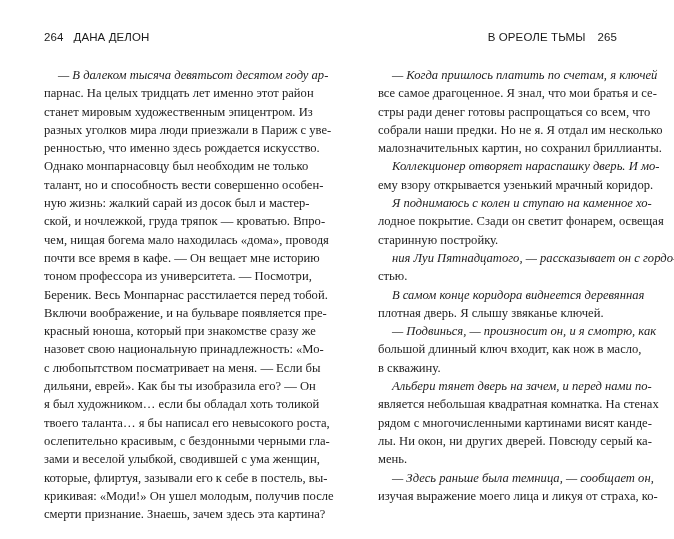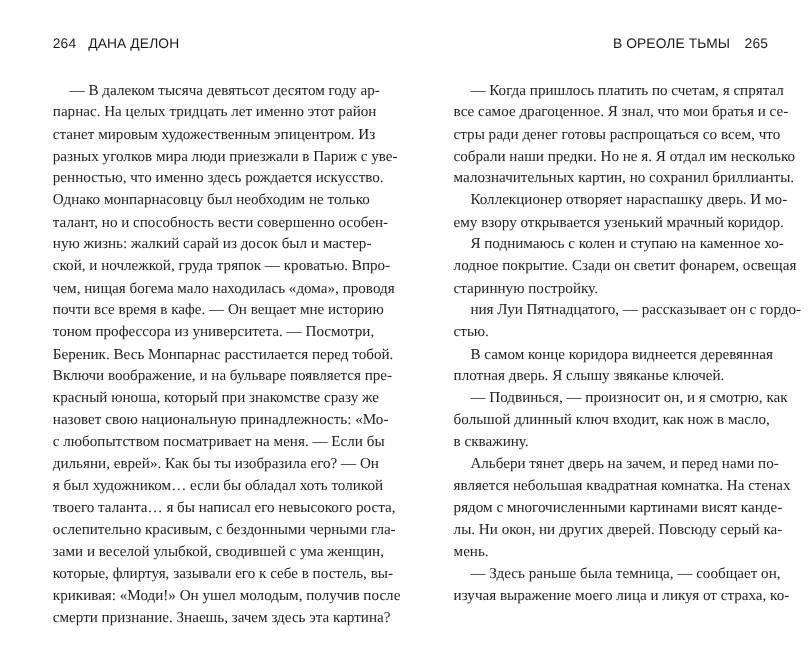--- a/index.html
+++ b/index.html
@@ -26,21 +26,21 @@
     .running-head {
       position: absolute;
       top: 31px;
       font-family: "Liberation Sans", "DejaVu Sans", sans-serif;
       font-size: 11.5px;
       letter-spacing: 0.1px;
       color: #1a1a1a;
       white-space: nowrap;
     }
     .page-left .running-head { left: 44px; }
-    .page-right .running-head { right: 34px; text-align: center; }
+    .page-right .running-head { right: 57px; text-align: center; }
     .running-head .folio { display: inline-block; }
     .page-left .running-head .folio { margin-right: 10px; }
     .page-right .running-head .folio { margin-left: 12px; }
 
     .text-block {
       position: absolute;
       top: 66px;
       font-family: "Liberation Serif", "DejaVu Serif", serif;
       font-size: 12.6px;
       line-height: 18.3px;
@@ -60,20 +60,21 @@
       text-align: justify;
       text-align-last: justify;
       white-space: nowrap;
       overflow: visible;
     }
     .line.last {
       text-align-last: left;
     }
     .para .line:first-child {
       padding-left: 14px;
+      font-style: italic;
     }
     .para { text-indent: 0; }
   </style>
 </head>
 <body>
 
 <div class="page page-left">
   <div class="running-head">
     <span class="folio">264</span><span>ДАНА ДЕЛОН</span>
   </div>
@@ -107,21 +108,21 @@
       </p>
     </div>
 </div>
 
 <div class="page page-right">
   <div class="running-head">
     <span>В ОРЕОЛЕ ТЬМЫ</span><span class="folio">265</span>
   </div>
   <div class="text-block">
       <p class="para">
-        <span class="line">— Когда пришлось платить по счетам, я спрятал</span>
+        <span class="line">— Когда пришлось платить по счетам, я ключей</span>
         <span class="line">все самое драгоценное. Я знал, что мои братья и се-</span>
         <span class="line">стры ради денег готовы распрощаться со всем, что</span>
         <span class="line">собрали наши предки. Но не я. Я отдал им несколько</span>
         <span class="line last">малозначительных картин, но сохранил бриллианты.</span>
       </p>
       <p class="para">
         <span class="line">Коллекционер отворяет нараспашку дверь. И мо-</span>
         <span class="line last">ему взору открывается узенький мрачный коридор.</span>
       </p>
       <p class="para">

